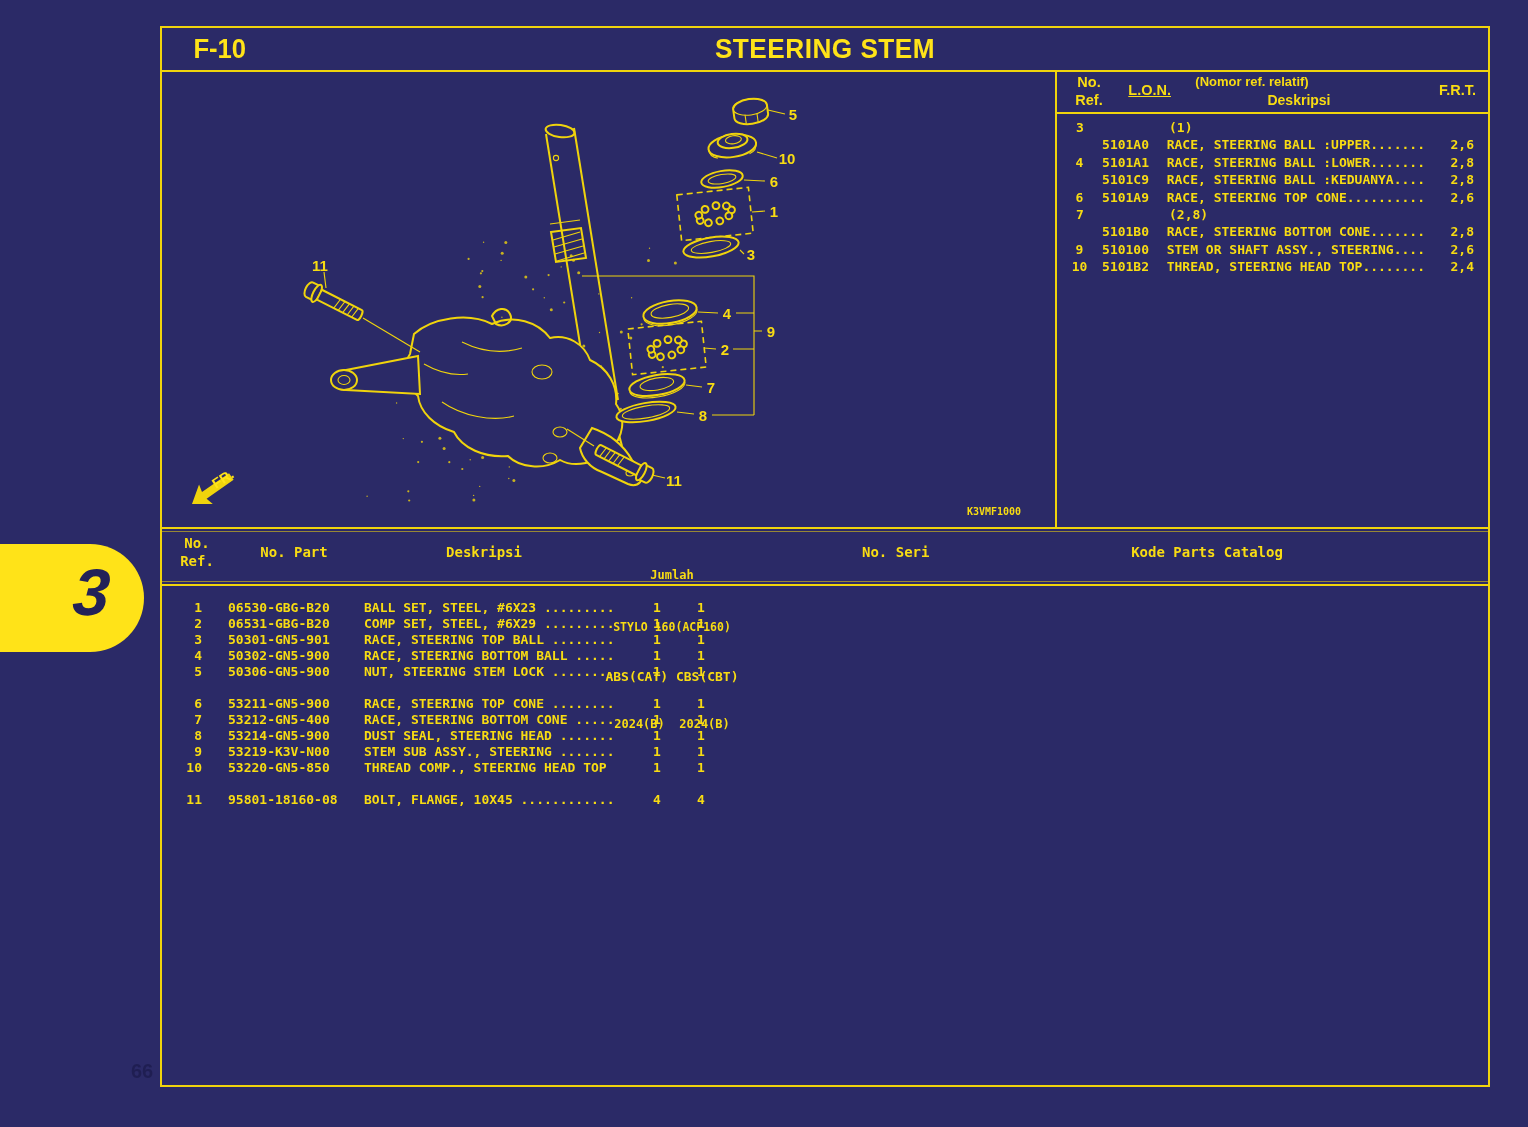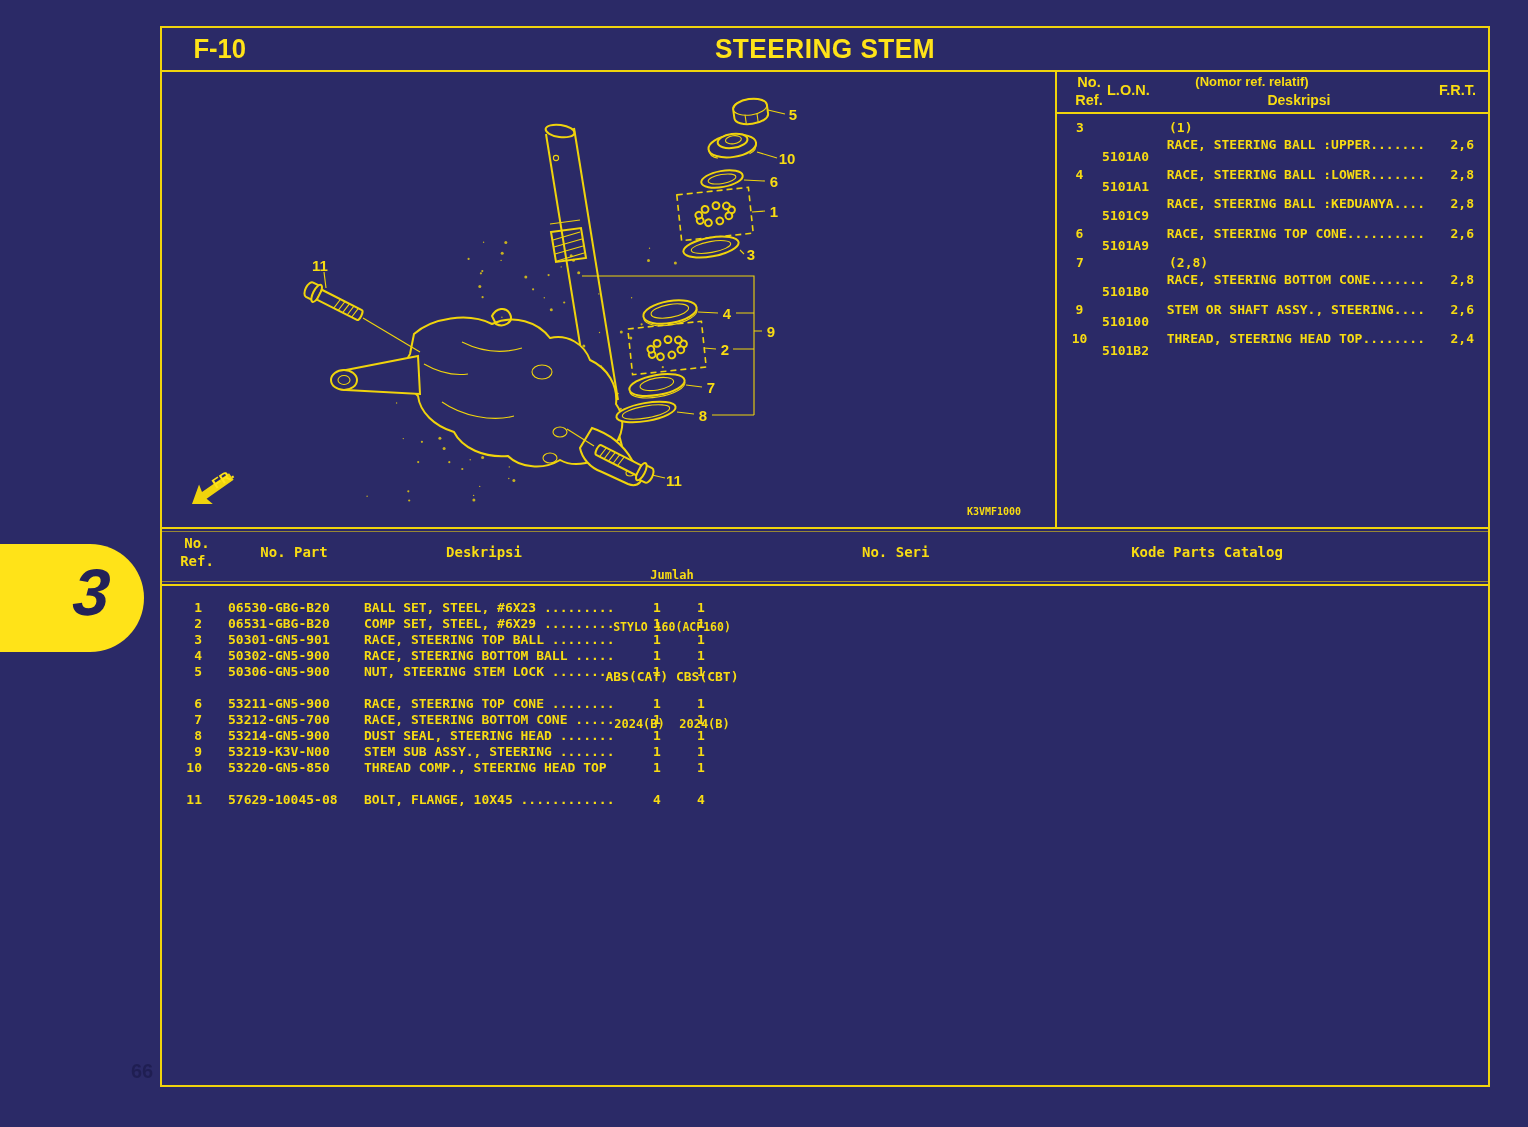--- a/index.html
+++ b/index.html
@@ -48,28 +48,28 @@
   .frlabel{font-family:"Liberation Sans",sans-serif;font-weight:bold;font-size:14px;fill:var(--yb);}
   #stipple circle{fill:var(--y);opacity:.8;}
 
   
   .lonpanel{position:absolute;left:893px;right:0;top:44px;height:456px;border-left:2px solid var(--y);}
   .lonhead{position:relative;height:40px;border-bottom:2px solid var(--y);
            font-family:"Liberation Sans",sans-serif;font-weight:bold;color:var(--yt);}
   .lh{position:absolute;white-space:pre;}
   .lh-no  {left:10px;top:2px;width:44px;text-align:center;font-size:14.5px;}
   .lh-ref {left:10px;top:20px;width:44px;text-align:center;font-size:14.5px;}
-  .lh-lon {left:50px;top:10px;width:58px;text-align:left;font-size:14.5px;}
+  .lh-lon {left:56px;top:10px;width:58px;text-align:right;font-size:14.5px;text-decoration:underline;}
   .lh-nomor{left:114px;top:2px;width:162px;text-align:center;font-size:13px;}
   .lh-desk{left:162px;top:20px;width:160px;text-align:center;font-size:14px;}
   .lh-frt {right:12px;top:10px;font-size:14.5px;}
   .lonrows{padding-top:5px;}
   .lrow{display:flex;line-height:17.4px;font-size:13px;font-weight:bold;color:var(--yt);white-space:pre;}
   .lref{width:46px;text-align:center;}
-  .llon{width:66px;margin-top:12px;}
+  .llon{width:66px;}
   .ldesc{flex:1;}
   .lfrt{width:50px;text-align:right;padding-right:14px;}
 
   
   .partsband{position:absolute;left:0;top:499px;width:100%;height:59px;box-sizing:border-box;
              border-top:2px solid var(--y);border-bottom:2px solid var(--y);color:var(--yt);}
   .partsband::before{content:"";position:absolute;left:0;right:0;top:2px;height:1px;background:var(--y);opacity:.55;}
   .partsband::after{content:"";position:absolute;left:0;right:0;bottom:2px;height:1px;background:var(--y);opacity:.55;}
   .bh{position:absolute;font-weight:bold;white-space:pre;}
   .bh-no  {left:12px;top:6px;width:46px;text-align:center;font-size:14px;}
@@ -410,24 +410,24 @@
     <div class="partsrows">
         <div class="pgroup">
           <div class="prow"><span class="pref">1</span><span class="ppart">06530-GBG-B20</span><span class="pdesc">BALL SET, STEEL, #6X23 .........</span><span class="pq1">1</span><span class="pq2">1</span></div>
           <div class="prow"><span class="pref">2</span><span class="ppart">06531-GBG-B20</span><span class="pdesc">COMP SET, STEEL, #6X29 .........</span><span class="pq1">1</span><span class="pq2">1</span></div>
           <div class="prow"><span class="pref">3</span><span class="ppart">50301-GN5-901</span><span class="pdesc">RACE, STEERING TOP BALL ........</span><span class="pq1">1</span><span class="pq2">1</span></div>
           <div class="prow"><span class="pref">4</span><span class="ppart">50302-GN5-900</span><span class="pdesc">RACE, STEERING BOTTOM BALL .....</span><span class="pq1">1</span><span class="pq2">1</span></div>
           <div class="prow"><span class="pref">5</span><span class="ppart">50306-GN5-900</span><span class="pdesc">NUT, STEERING STEM LOCK ........</span><span class="pq1">1</span><span class="pq2">1</span></div>
         </div>
         <div class="pgroup">
           <div class="prow"><span class="pref">6</span><span class="ppart">53211-GN5-900</span><span class="pdesc">RACE, STEERING TOP CONE ........</span><span class="pq1">1</span><span class="pq2">1</span></div>
-          <div class="prow"><span class="pref">7</span><span class="ppart">53212-GN5-700</span><span class="pdesc">RACE, STEERING BOTTOM CONE .....</span><span class="pq1">1</span><span class="pq2">1</span></div>
+          <div class="prow"><span class="pref">7</span><span class="ppart">53212-GN5-400</span><span class="pdesc">RACE, STEERING BOTTOM CONE .....</span><span class="pq1">1</span><span class="pq2">1</span></div>
           <div class="prow"><span class="pref">8</span><span class="ppart">53214-GN5-900</span><span class="pdesc">DUST SEAL, STEERING HEAD .......</span><span class="pq1">1</span><span class="pq2">1</span></div>
           <div class="prow"><span class="pref">9</span><span class="ppart">53219-K3V-N00</span><span class="pdesc">STEM SUB ASSY., STEERING .......</span><span class="pq1">1</span><span class="pq2">1</span></div>
           <div class="prow"><span class="pref">10</span><span class="ppart">53220-GN5-850</span><span class="pdesc">THREAD COMP., STEERING HEAD TOP</span><span class="pq1">1</span><span class="pq2">1</span></div>
         </div>
         <div class="pgroup">
-          <div class="prow"><span class="pref">11</span><span class="ppart">57629-10045-08</span><span class="pdesc">BOLT, FLANGE, 10X45 ............</span><span class="pq1">4</span><span class="pq2">4</span></div>
+          <div class="prow"><span class="pref">11</span><span class="ppart">95801-18160-08</span><span class="pdesc">BOLT, FLANGE, 10X45 ............</span><span class="pq1">4</span><span class="pq2">4</span></div>
         </div>
       </div>
 
   </div>
 </div>
 
 </body></html>

